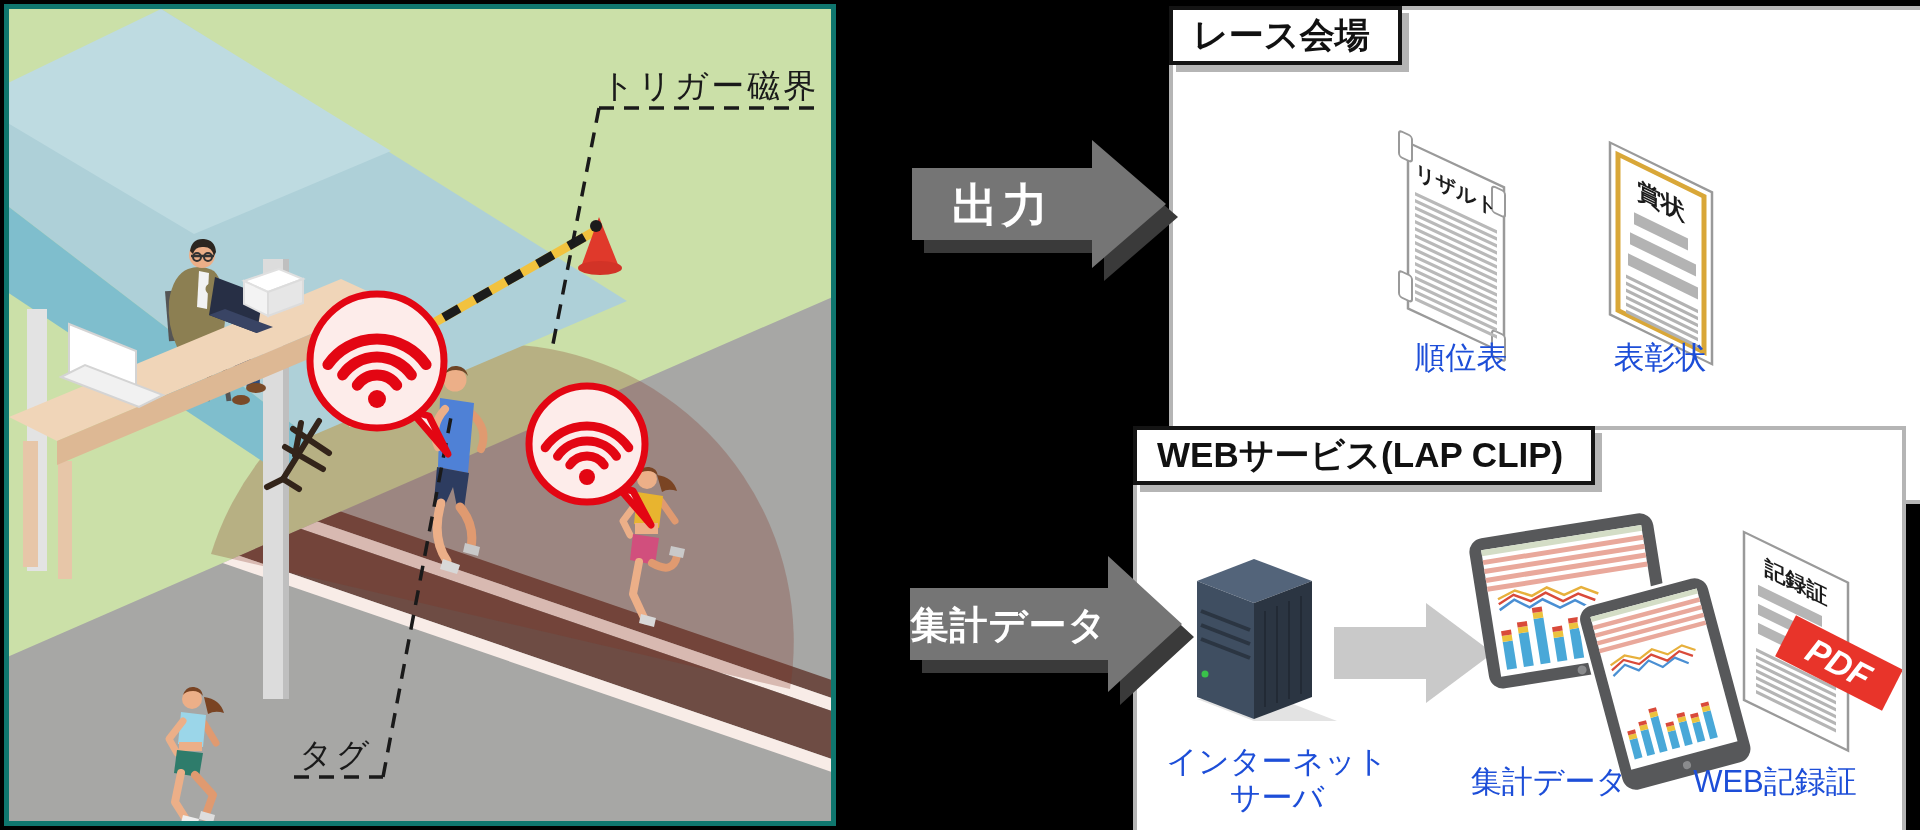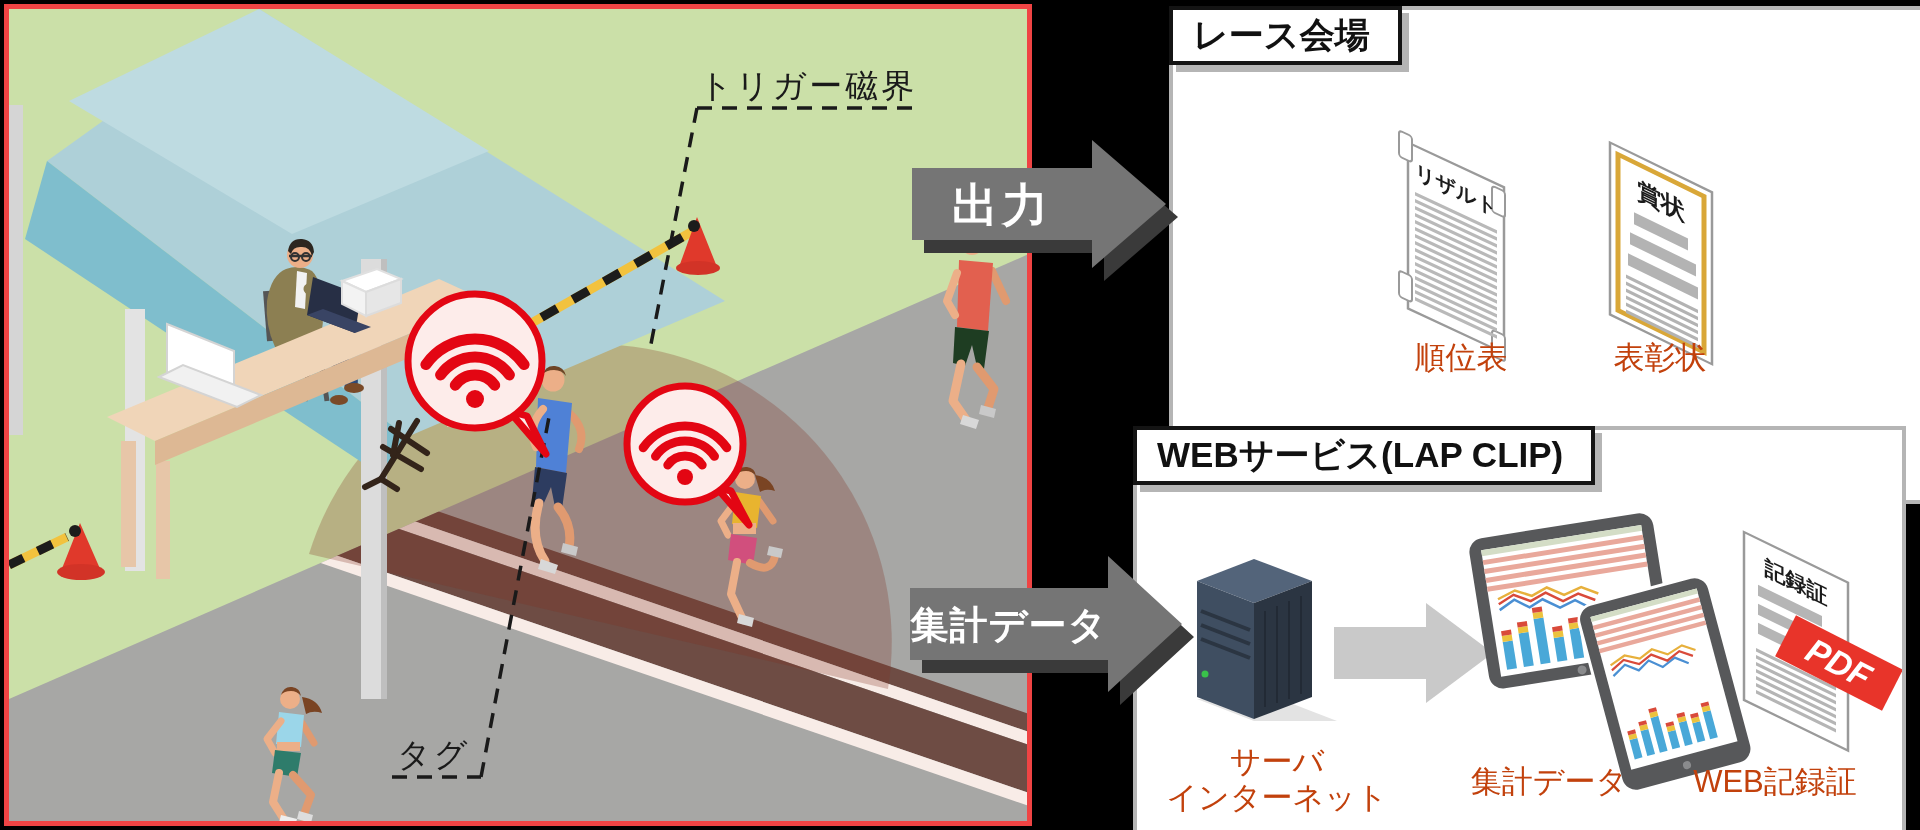--- a/index.html
+++ b/index.html
@@ -1,29 +1,29 @@
 <!DOCTYPE html>
 <html><head>
 <meta charset="utf-8">
 <style>
   html,body{margin:0;padding:0;background:#000;}
   #stage{position:relative;width:1920px;height:830px;background:#000;overflow:hidden;
          font-family:"Liberation Sans","DejaVu Sans",sans-serif;}
   
-  .scene-frame{position:absolute;left:4px;top:4px;width:1028px;height:822px;
-               box-sizing:border-box;border:5px solid #ef4444;background:#be185d;}
+  .scene-frame{position:absolute;left:4px;top:4px;width:832px;height:822px;
+               box-sizing:border-box;border:5px solid #0f766e;background:#be185d;}
   .scene-frame svg{display:block;width:100%;height:100%;}
   
   .panel{position:absolute;box-sizing:border-box;background:#fff;border:4px solid #b5b5b5;}
   #panel-race{left:1169px;top:6px;width:773px;height:498px;}
   #panel-web{left:1133px;top:426px;width:773px;height:422px;}
   .panel-header{position:absolute;top:-4px;left:-4px;background:#fff;border:4px solid #141414;
                 padding:7px 28px 7px 20px;font-size:35px;font-weight:bold;color:#111;
                 line-height:1.05;box-shadow:7px 7px 0 #b5b5b5;white-space:nowrap;z-index:3;}
-  .caption{position:absolute;transform:translateX(-50%);font-size:31px;color:#c2410c;
+  .caption{position:absolute;transform:translateX(-50%);font-size:31px;color:#1d4ed8;
            white-space:nowrap;text-align:center;line-height:1.15;}
   .panel svg.icons{position:absolute;left:0;top:0;width:100%;height:100%;}
   
   #arrow-overlay{position:absolute;left:0;top:0;width:1920px;height:830px;pointer-events:none;}
   text{user-select:none;}
   .scene-label{font-size:33px;letter-spacing:3px;fill:#1a1a1a;}
   .arrow-text{fill:#fff;font-weight:bold;}
   .doc-title{font-weight:bold;fill:#1b1b1b;}
   .doc-serif{font-family:"Liberation Serif","DejaVu Serif",serif;font-weight:bold;fill:#1b1b1b;}
 </style>
@@ -371,22 +371,22 @@
           <rect x="14" y="84" width="68" height="11" fill="#b5b5b5"></rect>
           <path stroke="#b5b5b5" stroke-width="3.5" d="M12,112 h80 M12,119 h80 M12,126 h80 M12,133 h80 M12,140 h80 M12,147 h80 M12,154 h80"></path>
         </g>
         <g transform="translate(702,222) rotate(27)">
           <rect x="-60" y="-23" width="120" height="46" fill="#e8342a"></rect>
           <text x="0" y="12" text-anchor="middle" font-size="34" font-weight="bold" font-style="italic" fill="#fff">PDF</text>
         </g>
       </g>
     </svg>
     <div class="caption" style="left:140px;top:314px">
+      <div>インターネット</div>
       <div>サーバ</div>
-      <div>インターネット</div>
     </div>
     <div class="caption" style="left:412px;top:334px">集計データ</div>
     <div class="caption" style="left:638px;top:334px">WEB記録証</div>
   </div>
 
   <svg id="arrow-overlay">
     <g>
       <path d="M924,181 H1104 V153 L1178,217 L1104,281 V253 H924 Z" fill="#3a3a3a"></path>
       <path d="M912,168 H1092 V140 L1166,204 L1092,268 V240 H912 Z" fill="#757575"></path>
       <text class="arrow-text" x="1002" y="221" font-size="46" text-anchor="middle" letter-spacing="4">出力</text>

